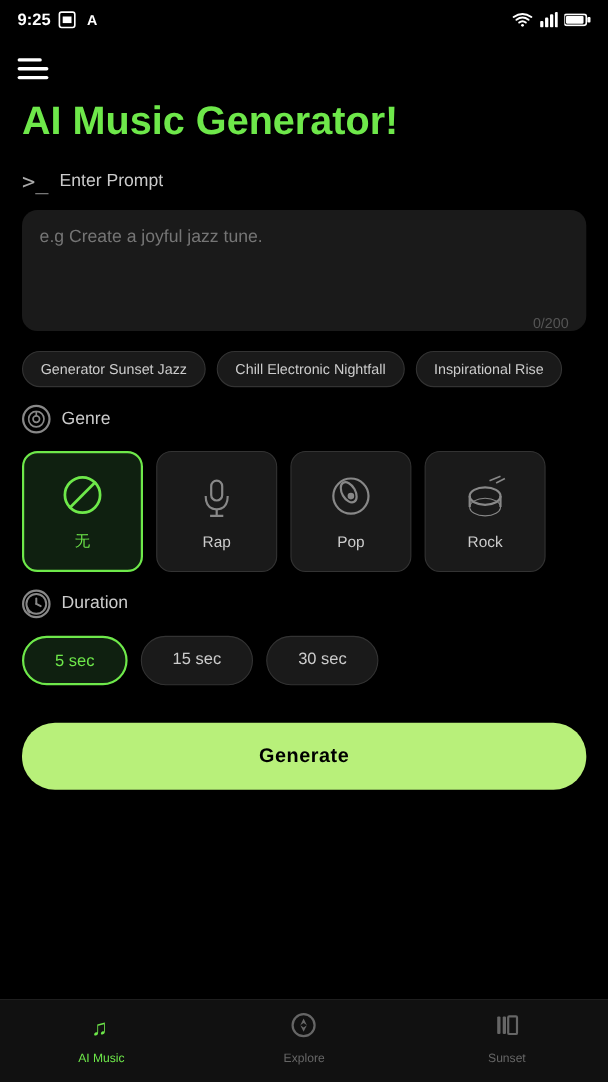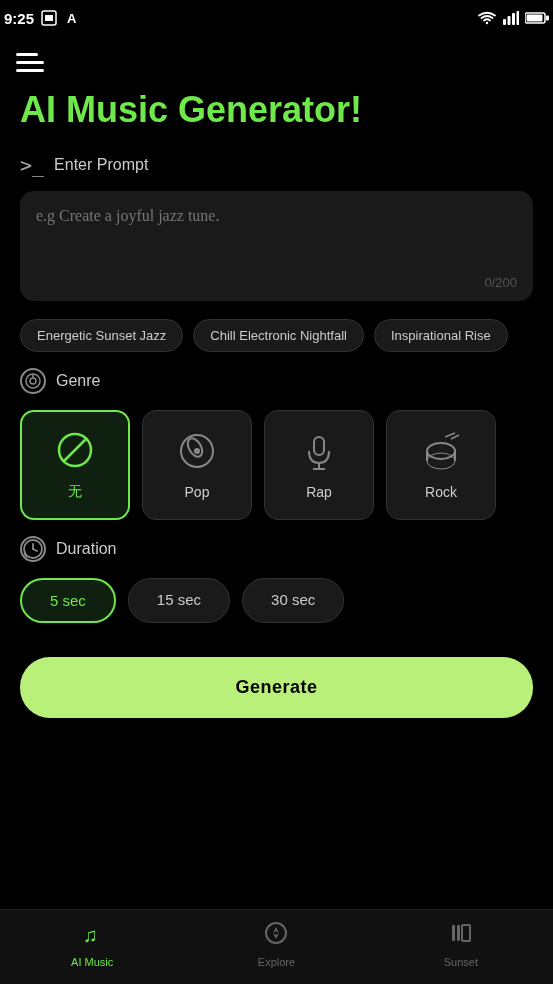--- a/index.html
+++ b/index.html
@@ -12,21 +12,21 @@
       min-height: 984px;
       position: relative;
       overflow-x: hidden;
     }
 
     
     .status-bar {
       display: flex;
       justify-content: space-between;
       align-items: center;
-      padding: 6px 4px;
+      padding: 6px 16px;
       height: 36px;
     }
     .status-left {
       display: flex;
       align-items: center;
       gap: 6px;
       font-size: 15px;
       font-weight: 600;
     }
     .status-right {
@@ -97,25 +97,25 @@
     }
     .prompt-textarea {
       width: 100%;
       background: transparent;
       border: none;
       outline: none;
       color: #666;
       font-size: 16px;
       resize: none;
       min-height: 70px;
-      font-family: Liberation Serif, serif;
+      font-family: Liberation Sans, sans-serif;
     }
     .char-count {
       position: absolute;
-      bottom: 11px;
+      bottom: 0;
       right: 16px;
       font-size: 13px;
       color: #555;
     }
 
     
     .chips-row {
       display: flex;
       gap: 10px;
       padding: 10px 20px;
@@ -312,21 +312,21 @@
 </div>
 
 
 <div class="prompt-container">
   <textarea class="prompt-textarea" rows="3" placeholder="e.g Create a joyful jazz tune." style=""></textarea>
   <span class="char-count">0/200</span>
 </div>
 
 
 <div class="chips-row">
-  <div class="chip">Energetic Sunset Jazz</div>
+  <div class="chip">Generator Sunset Jazz</div>
   <div class="chip">Chill Electronic Nightfall</div>
   <div class="chip">Inspirational Rise</div>
 </div>
 
 
 <div class="section-header">
   <div class="section-icon">
     <svg width="16" height="16" viewBox="0 0 16 16">
       <circle cx="8" cy="8" r="7" fill="none" stroke="#888" stroke-width="1.5"></circle>
       <circle cx="8" cy="8" r="3" fill="none" stroke="#888" stroke-width="1.5"></circle>
@@ -345,39 +345,39 @@
         <circle cx="20" cy="20" r="16" fill="none" stroke="#6ee84a" stroke-width="2.5"></circle>
         <line x1="8" y1="32" x2="32" y2="8" stroke="#6ee84a" stroke-width="2.5"></line>
       </svg>
     </div>
     <span>无</span>
   </div>
 
   <div class="genre-card">
     <div class="genre-icon">
       <svg width="40" height="40" viewBox="0 0 40 40">
-        <circle cx="20" cy="20" r="16" fill="none" stroke="#888" stroke-width="2"></circle>
-        <ellipse cx="20" cy="16" rx="6" ry="10" fill="none" stroke="#888" stroke-width="2" transform="rotate(-30 20 20)"></ellipse>
-        <circle cx="20" cy="20" r="3" fill="#888"></circle>
-      </svg>
-    </div>
-    <span>Pop</span>
-  </div>
-
-  <div class="genre-card">
-    <div class="genre-icon">
-      <svg width="40" height="40" viewBox="0 0 40 40">
 
         <rect x="15" y="6" width="10" height="18" rx="5" fill="none" stroke="#888" stroke-width="2"></rect>
         <path d="M10 20 Q10 32 20 32 Q30 32 30 20" fill="none" stroke="#888" stroke-width="2"></path>
         <line x1="20" y1="32" x2="20" y2="38" stroke="#888" stroke-width="2"></line>
         <line x1="14" y1="38" x2="26" y2="38" stroke="#888" stroke-width="2"></line>
       </svg>
     </div>
     <span>Rap</span>
+  </div>
+
+  <div class="genre-card">
+    <div class="genre-icon">
+      <svg width="40" height="40" viewBox="0 0 40 40">
+        <circle cx="20" cy="20" r="16" fill="none" stroke="#888" stroke-width="2"></circle>
+        <ellipse cx="20" cy="16" rx="6" ry="10" fill="none" stroke="#888" stroke-width="2" transform="rotate(-30 20 20)"></ellipse>
+        <circle cx="20" cy="20" r="3" fill="#888"></circle>
+      </svg>
+    </div>
+    <span>Pop</span>
   </div>
 
   <div class="genre-card">
     <div class="genre-icon">
       <svg width="40" height="40" viewBox="0 0 40 40">
 
         <ellipse cx="20" cy="20" rx="14" ry="8" fill="none" stroke="#888" stroke-width="2"></ellipse>
         <ellipse cx="20" cy="20" rx="14" ry="8" fill="none" stroke="#888" stroke-width="1" transform="translate(0,10)"></ellipse>
         <line x1="6" y1="20" x2="6" y2="30" stroke="#888" stroke-width="2"></line>
         <line x1="34" y1="20" x2="34" y2="30" stroke="#888" stroke-width="2"></line>

